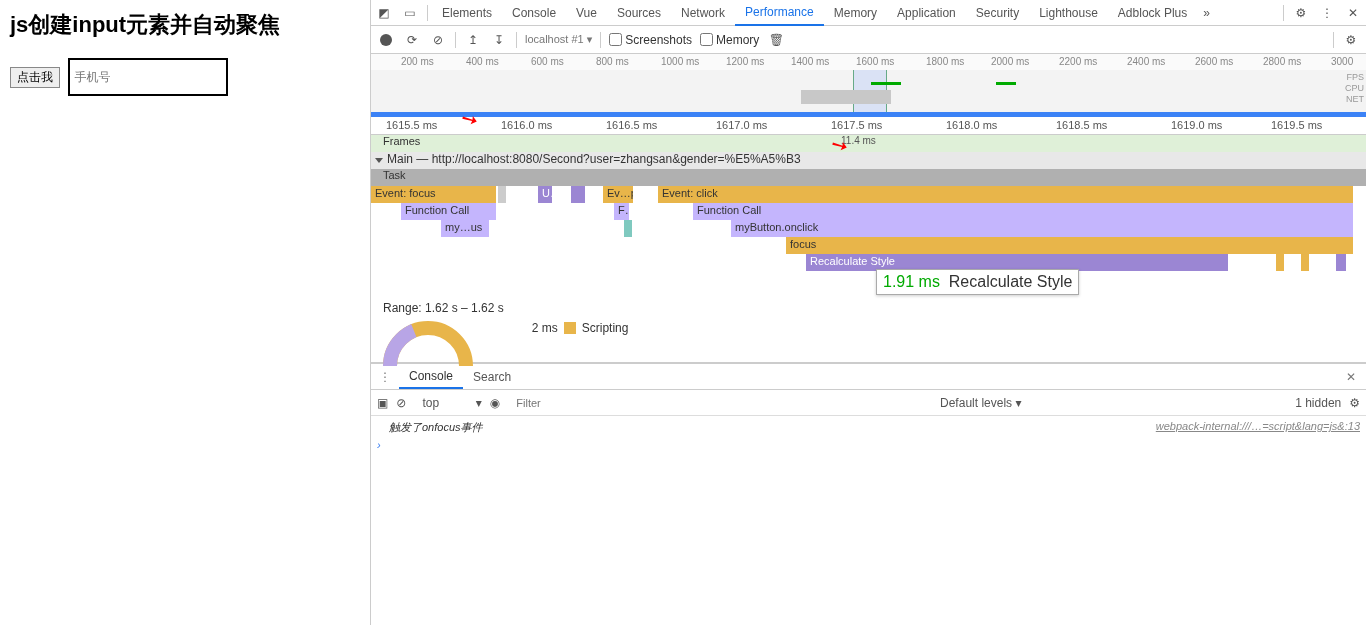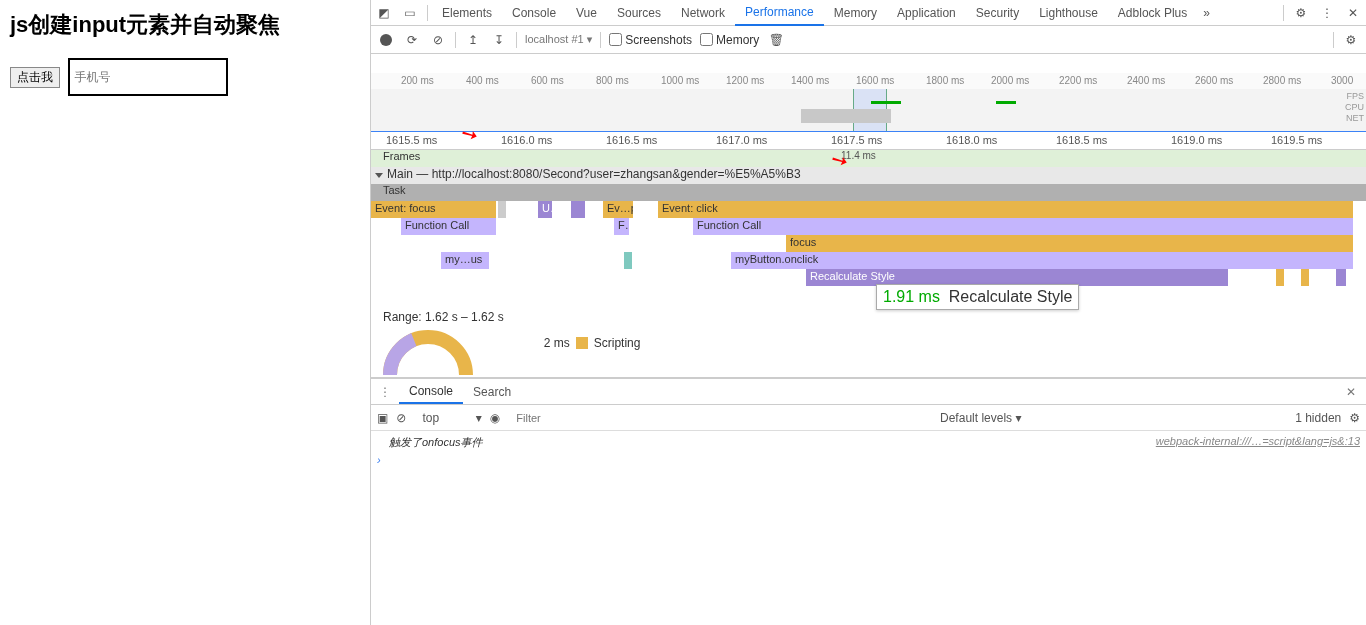--- a/index.html
+++ b/index.html
@@ -26,21 +26,21 @@
 
 .toolbar { display: flex; align-items: center; height: 28px; border-bottom: 1px solid #ccc; padding: 0 6px; gap: 8px; color: #555; }
 .toolbar .btn { cursor: pointer; display: inline-flex; align-items: center; justify-content: center; width: 18px; height: 18px; }
 .toolbar .sep2 { width: 1px; height: 16px; background: #ccc; }
 .toolbar select, .toolbar .sel { font-size: 11px; border: none; color: #777; }
 .toolbar input[type=checkbox] { margin-right: 3px; }
 .toolbar label { display: flex; align-items: center; color: #333; }
 .record-dot { width: 12px; height: 12px; border-radius: 50%; background: #555; }
 
 
-.overview { border-bottom: 1px solid #3b82f6; margin-top: 19px; }
+.overview { border-bottom: 5px solid #3b82f6; }
 .ruler-mini { height: 16px; display: flex; position: relative; background: #fafafa; font-size: 10px; color: #888; }
 .ruler-mini span { position: absolute; top: 2px; }
 .minimap { height: 42px; background: #f3f3f3; position: relative; }
 .minimap .sel { position: absolute; left: 482px; width: 34px; top: 0; bottom: 0; background: rgba(120,160,255,0.2); border-left: 1px solid #6a8; border-right: 1px solid #6a8; }
 .minimap .blip { position: absolute; background: #e0a800; height: 6px; top: 4px; }
 .mini-labels { position: absolute; right: 2px; top: 2px; font-size: 9px; color: #999; line-height: 11px; text-align: right; }
 
 
 .ruler2 { height: 18px; display: flex; position: relative; font-size: 11px; color: #555; border-bottom: 1px solid #ccc; }
 .ruler2 span { position: absolute; top: 2px; }
@@ -64,21 +64,21 @@
 .ms-mark { position: absolute; font-size: 10px; color: #555; }
 .arrow { position: absolute; color: #f00; font-size: 20px; transform: rotate(-30deg); pointer-events:none; }
 .tooltip { position: absolute; background: #fff; border: 1px solid #aaa; padding: 3px 6px; font-size: 16px; color: #333; box-shadow: 0 1px 3px rgba(0,0,0,0.2); }
 .tooltip .g { color: #0a0; }
 
 
 .bot-tabs { display: flex; border-top: 1px solid #ccc; border-bottom: 1px solid #ccc; height: 26px; align-items: center; }
 .bot-tabs .bt { padding: 5px 10px; color: #555; cursor: pointer; }
 .bot-tabs .bt.active { border-bottom: 2px solid #1a73e8; color: #333; }
 
-.summary { padding: 8px 12px; display: flex; align-items: center; gap: 40px; border-bottom: 1px solid #ccc; height: 70px; }
+.summary { padding: 8px 12px; display: flex; gap: 28px; border-bottom: 1px solid #ccc; height: 70px; }
 .range { color: #333; }
 .donut { position: relative; width: 90px; height: 45px; }
 .donut .arc { position: absolute; width: 90px; height: 90px; border: 14px solid #e8b54a; border-radius: 50%; clip-path: inset(0 0 50% 0); }
 .donut .arc2 { border-color: #b8a5e6; clip-path: polygon(0 0, 30% 0, 50% 50%, 0 50%); }
 .legend { display: flex; align-items: center; gap: 6px; }
 .legend .sw { width: 12px; height: 12px; background: #e8b54a; }
 
 
 .drawer { border-top: 1px solid #ccc; display: flex; flex-direction: column; flex: 1; }
 .drawer-top { display: flex; align-items: center; height: 26px; border-bottom: 1px solid #ccc; }
@@ -218,26 +218,26 @@
       <div class="bar purple" style="left:200px;width:14px"></div>
       <div class="bar yellow" style="left:232px;width:30px">Ev…p</div>
       <div class="bar yellow" style="left:287px;width:695px">Event: click</div>
     </div>
     <div class="row">
       <div class="bar pink" style="left:30px;width:95px">Function Call</div>
       <div class="bar pink" style="left:243px;width:15px">F…</div>
       <div class="bar pink" style="left:322px;width:660px">Function Call</div>
     </div>
     <div class="row">
-      <div class="bar yellow" style="left:415px;width:567px">focus</div>
-    </div>
-    <div class="row">
       <div class="bar pink" style="left:70px;width:48px">my…us</div>
       <div class="bar teal" style="left:253px;width:6px"></div>
       <div class="bar pink" style="left:360px;width:622px">myButton.onclick</div>
+    </div>
+    <div class="row">
+      <div class="bar yellow" style="left:415px;width:567px">focus</div>
     </div>
     <div class="row">
       <div class="bar purple" style="left:435px;width:422px">Recalculate Style</div>
       <div class="bar yellow" style="left:905px;width:6px"></div>
       <div class="bar yellow" style="left:930px;width:6px"></div>
       <div class="bar purple" style="left:965px;width:10px"></div>
     </div>
     <div class="row" style="height:22px"></div>
 
     <div class="tooltip" style="left:505px;top:134px">

